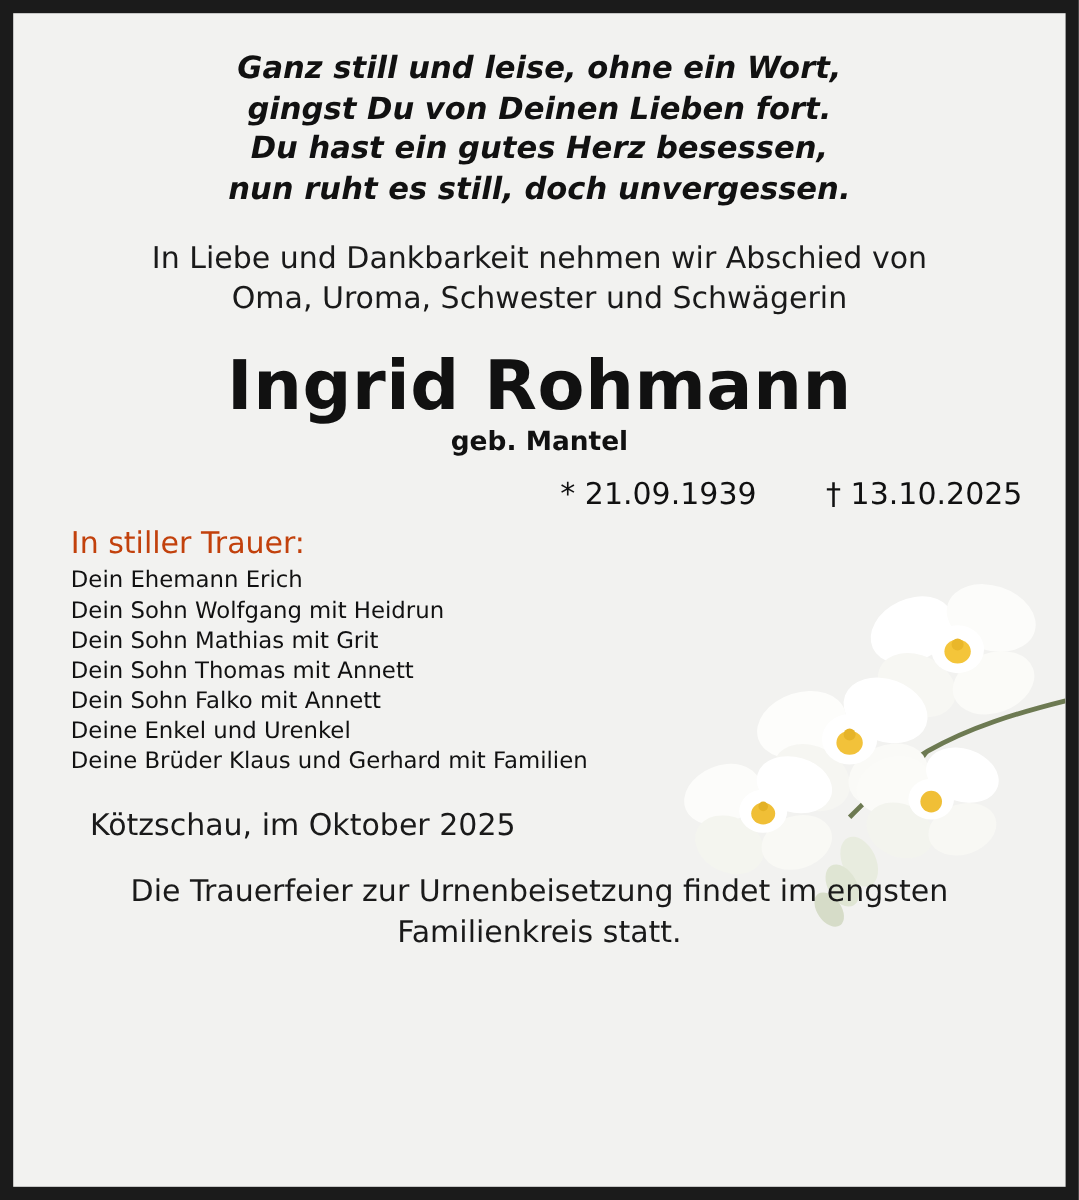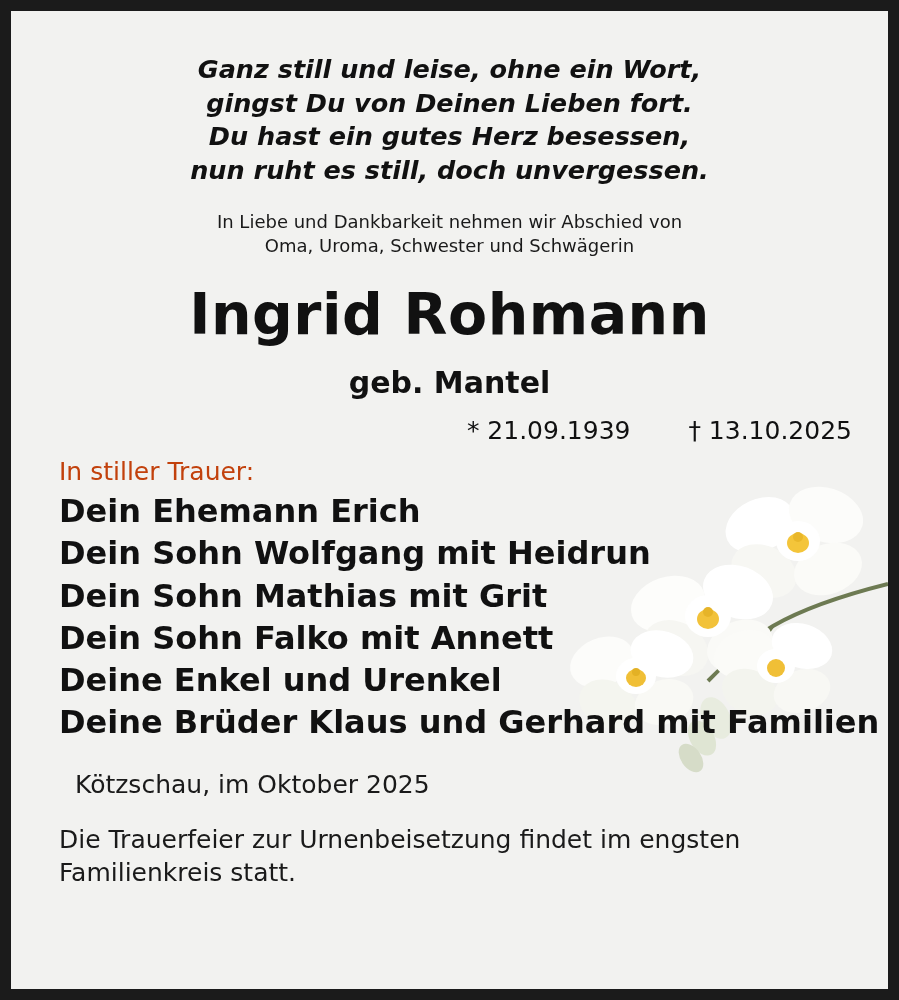--- a/index.html
+++ b/index.html
@@ -33,50 +33,50 @@
   }
 
   
   .verse {
     text-align: center;
     font-style: italic;
     font-weight: bold;
     font-size: 25.5px;
     line-height: 1.32;
     color: #111111;
-    margin-top: 12px;
+    margin-top: 0;
   }
   .verse div { white-space: nowrap; }
 
   
   .intro {
     text-align: center;
-    font-size: 18px;
+    font-size: 25px;
     line-height: 1.38;
     color: #1a1a1a;
     margin-top: 22px;
   }
   .intro div { white-space: nowrap; }
 
   
   .name {
     text-align: center;
     font-size: 57px;
     font-weight: 700;
     letter-spacing: 0.5px;
     color: #111111;
     margin-top: 26px;
     line-height: 1.05;
   }
   .maiden {
     text-align: center;
-    font-size: 30px;
+    font-size: 22px;
     font-weight: bold;
     color: #111111;
-    margin-top: 20px;
+    margin-top: 4px;
   }
   .dates {
     text-align: right;
     font-size: 25px;
     color: #111111;
     margin-top: 16px;
   }
   .dates .gap { display: inline-block; width: 42px; }
 
   
@@ -84,40 +84,41 @@
     font-size: 25px;
     color: #c2410c;
     margin-top: 12px;
     margin-left: 12px;
   }
   .mourn-list {
     margin-left: 12px;
     margin-top: 4px;
   }
   .mourn-list div {
-    font-size: 32px;
-    font-weight: bold;
+    font-size: 19px;
+    font-weight: normal;
     line-height: 1.32;
     color: #111111;
     white-space: nowrap;
   }
 
   
   .place {
     font-size: 25px;
     color: #1a1a1a;
     margin-top: 26px;
     margin-left: 28px;
   }
   .ceremony {
     font-size: 25px;
     color: #1a1a1a;
     margin-top: 24px;
-    margin-left: 12px;
+    margin-left: 0;
     line-height: 1.35;
+    text-align: center;
   }
   .ceremony div { white-space: nowrap; }
 
   
   .orchid {
     position: absolute;
     right: 0px;
     top: 455px;
     width: 330px;
     height: 330px;
@@ -202,20 +203,21 @@
       <span>* 21.09.1939</span>
       <span class="gap"></span>
       <span>† 13.10.2025</span>
     </div>
 
     <div class="mourn-head">In stiller Trauer:</div>
     <div class="mourn-list">
       <div>Dein Ehemann Erich</div>
       <div>Dein Sohn Wolfgang mit Heidrun</div>
       <div>Dein Sohn Mathias mit Grit</div>
+      <div>Dein Sohn Thomas mit Annett</div>
       <div>Dein Sohn Falko mit Annett</div>
       <div>Deine Enkel und Urenkel</div>
       <div>Deine Brüder Klaus und Gerhard mit Familien</div>
     </div>
 
     <div class="place">Kötzschau, im Oktober 2025</div>
 
     <div class="ceremony">
       <div>Die Trauerfeier zur Urnenbeisetzung findet im engsten</div>
       <div>Familienkreis statt.</div>

